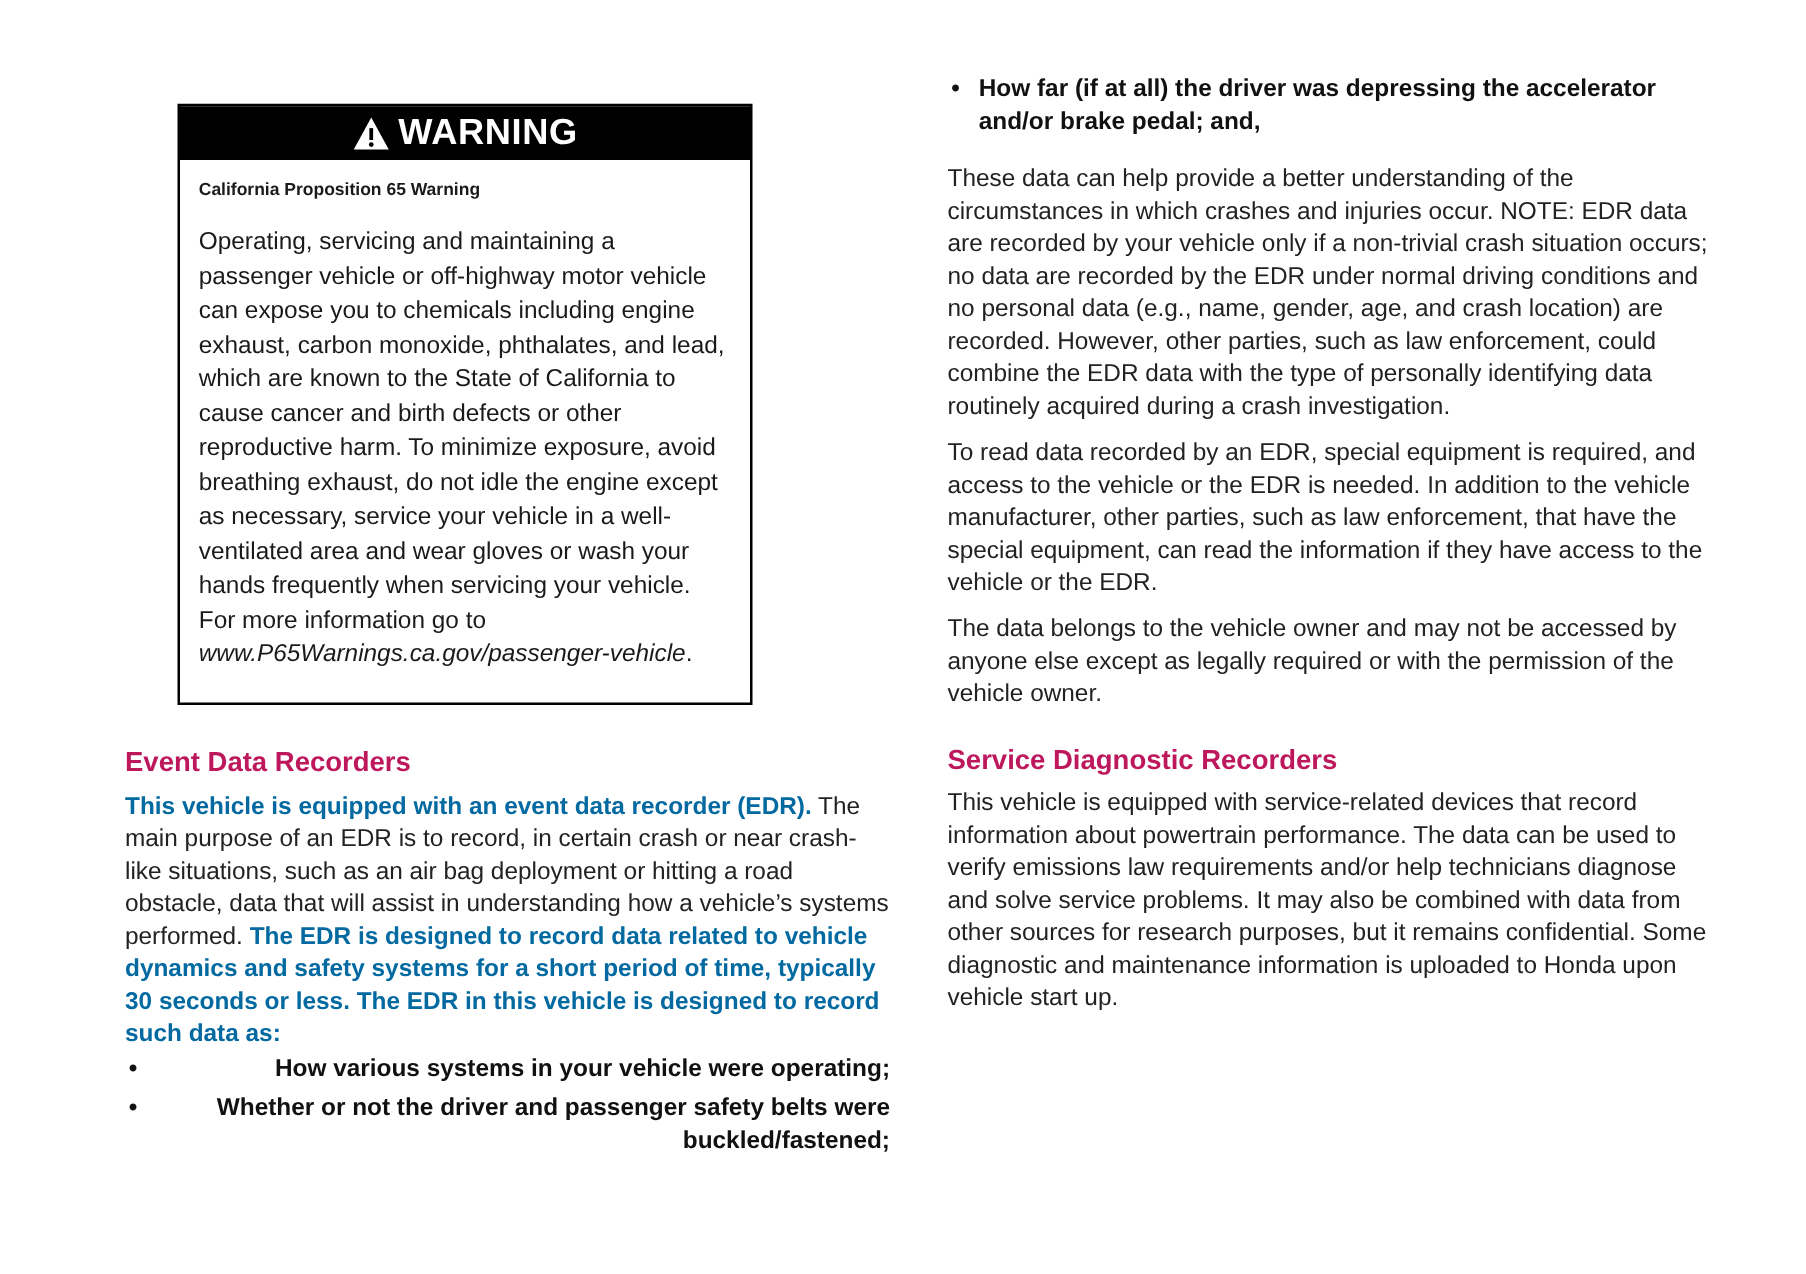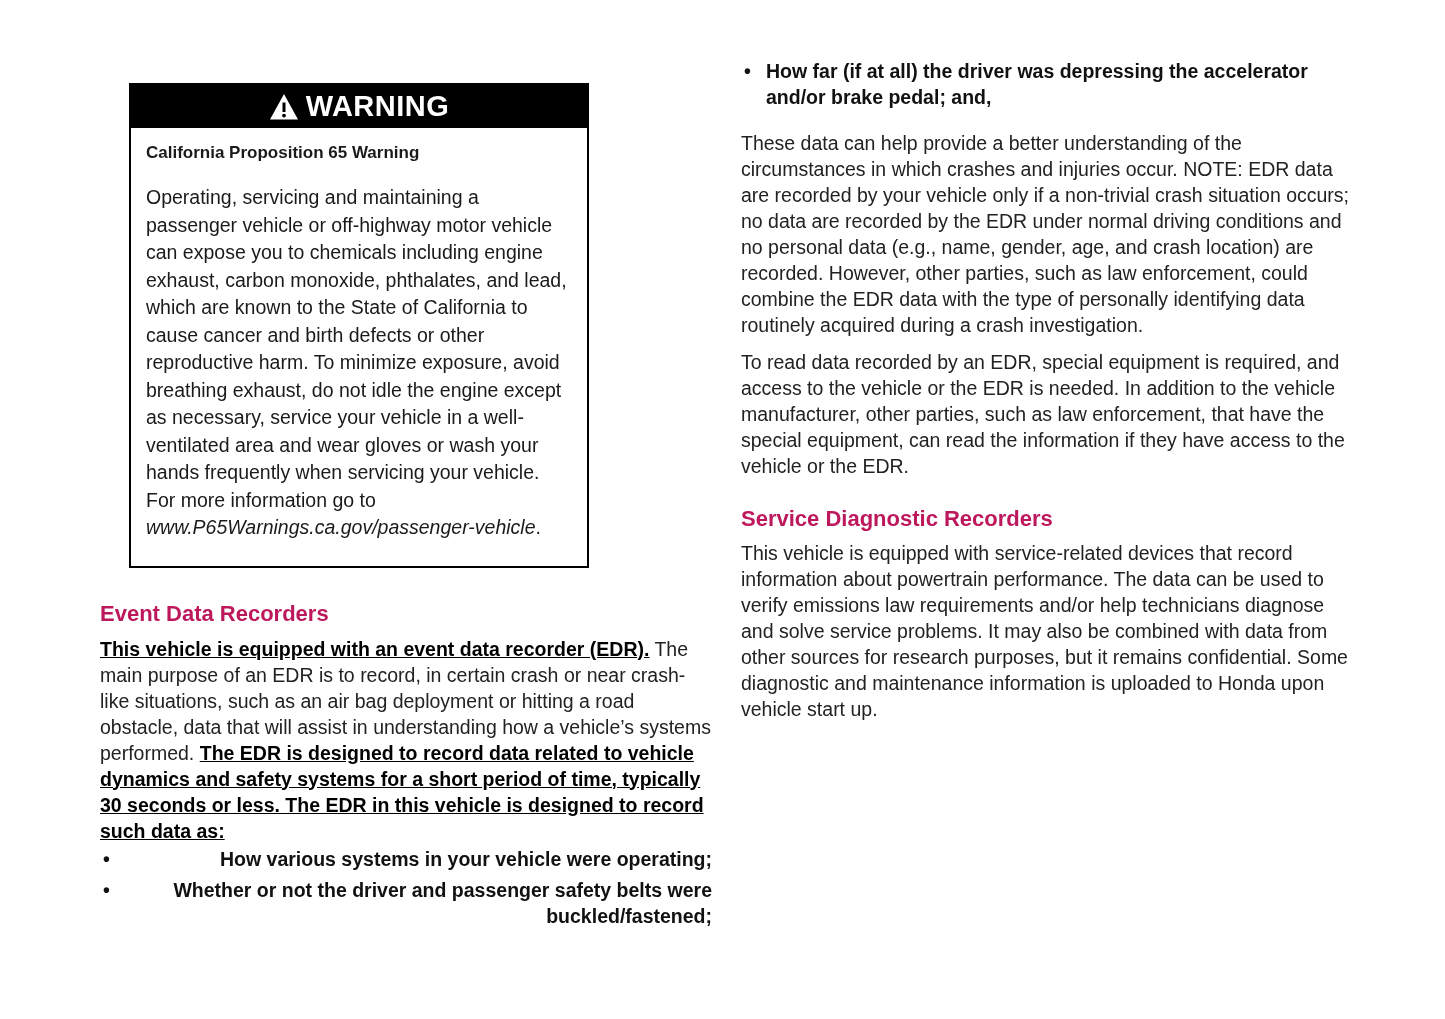--- a/index.html
+++ b/index.html
@@ -7,45 +7,45 @@
   body {
     width:1445px; height:1019px;
     position:relative;
     font-family:"Liberation Sans", sans-serif;
     color:#1a1a1a;
     overflow:hidden;
   }
   .page { position:absolute; inset:0; background:#fff; }
 
   .col-left  { position:absolute; left:100px; top:83px;  width:612px; }
-  .col-right { position:absolute; left:741px; top:58px;  width:612px; }
+  .col-right { position:absolute; left:758px; top:58px;  width:612px; }
 
   
   .warning-box {
-    margin-left:29px;
+    margin-left:42px;
     width:460px;
     border:2px solid #000;
     background:#fff;
   }
   .warning-header {
     background:#000;
     color:#fff;
     height:43px;
     display:flex;
     align-items:center;
     justify-content:center;
     gap:7px;
     font-weight:bold;
     font-size:29px;
     letter-spacing:0.5px;
   }
   .warning-body { padding:15px 15px 24px 15px; }
   .warning-title {
     font-weight:bold;
-    font-size:17px;
+    font-size:14px;
     margin-bottom:21px;
   }
   .warning-text {
     font-size:19.5px;
     line-height:27.5px;
   }
   .italic { font-style:italic; }
 
   
   .section-heading {
@@ -54,21 +54,21 @@
     color:#be185d;
   }
   .heading-edr { margin-top:33px; margin-bottom:9px; }
   .heading-service { margin-top:27px; margin-bottom:8px; }
 
   .body-text {
     font-size:19.5px;
     line-height:26px;
     color:#222;
   }
-  .bold { font-weight:bold; color:#000000;text-decoration:underline; }
+  .bold { font-weight:bold; color:#0369a1; }
 
   .bullet-list {
     list-style:none;
     font-weight:bold;
     font-size:19.5px;
     line-height:26px;
     color:#111;
   }
   .bullet-list li {
     position:relative;
@@ -122,20 +122,21 @@
   <div class="col-right">
 
     <ul class="bullet-list">
       <li><span>How far (if at all) the driver was depressing the accelerator and/or brake pedal; and,</span></li>
     </ul>
 
     <p class="body-text para para-first">These data can help provide a better understanding of the circumstances in which crashes and injuries occur. NOTE: EDR data are recorded by your vehicle only if a non-trivial crash situation occurs; no data are recorded by the EDR under normal driving conditions and no personal data (e.g., name, gender, age, and crash location) are recorded. However, other parties, such as law enforcement, could combine the EDR data with the type of personally identifying data routinely acquired during a crash investigation.</p>
 
     <p class="body-text para">To read data recorded by an EDR, special equipment is required, and access to the vehicle or the EDR is needed. In addition to the vehicle manufacturer, other parties, such as law enforcement, that have the special equipment, can read the information if they have access to the vehicle or the EDR.</p>
 
+    <p class="body-text para">The data belongs to the vehicle owner and may not be accessed by anyone else except as legally required or with the permission of the vehicle owner.</p>
 
     <h2 class="section-heading heading-service">Service Diagnostic Recorders</h2>
 
     <p class="body-text">This vehicle is equipped with service-related devices that record information about powertrain performance. The data can be used to verify emissions law requirements and/or help technicians diagnose and solve service problems. It may also be combined with data from other sources for research purposes, but it remains confidential. Some diagnostic and maintenance information is uploaded to Honda upon vehicle start up.</p>
 
   </div>
 
 </div>
 
 </body></html>

